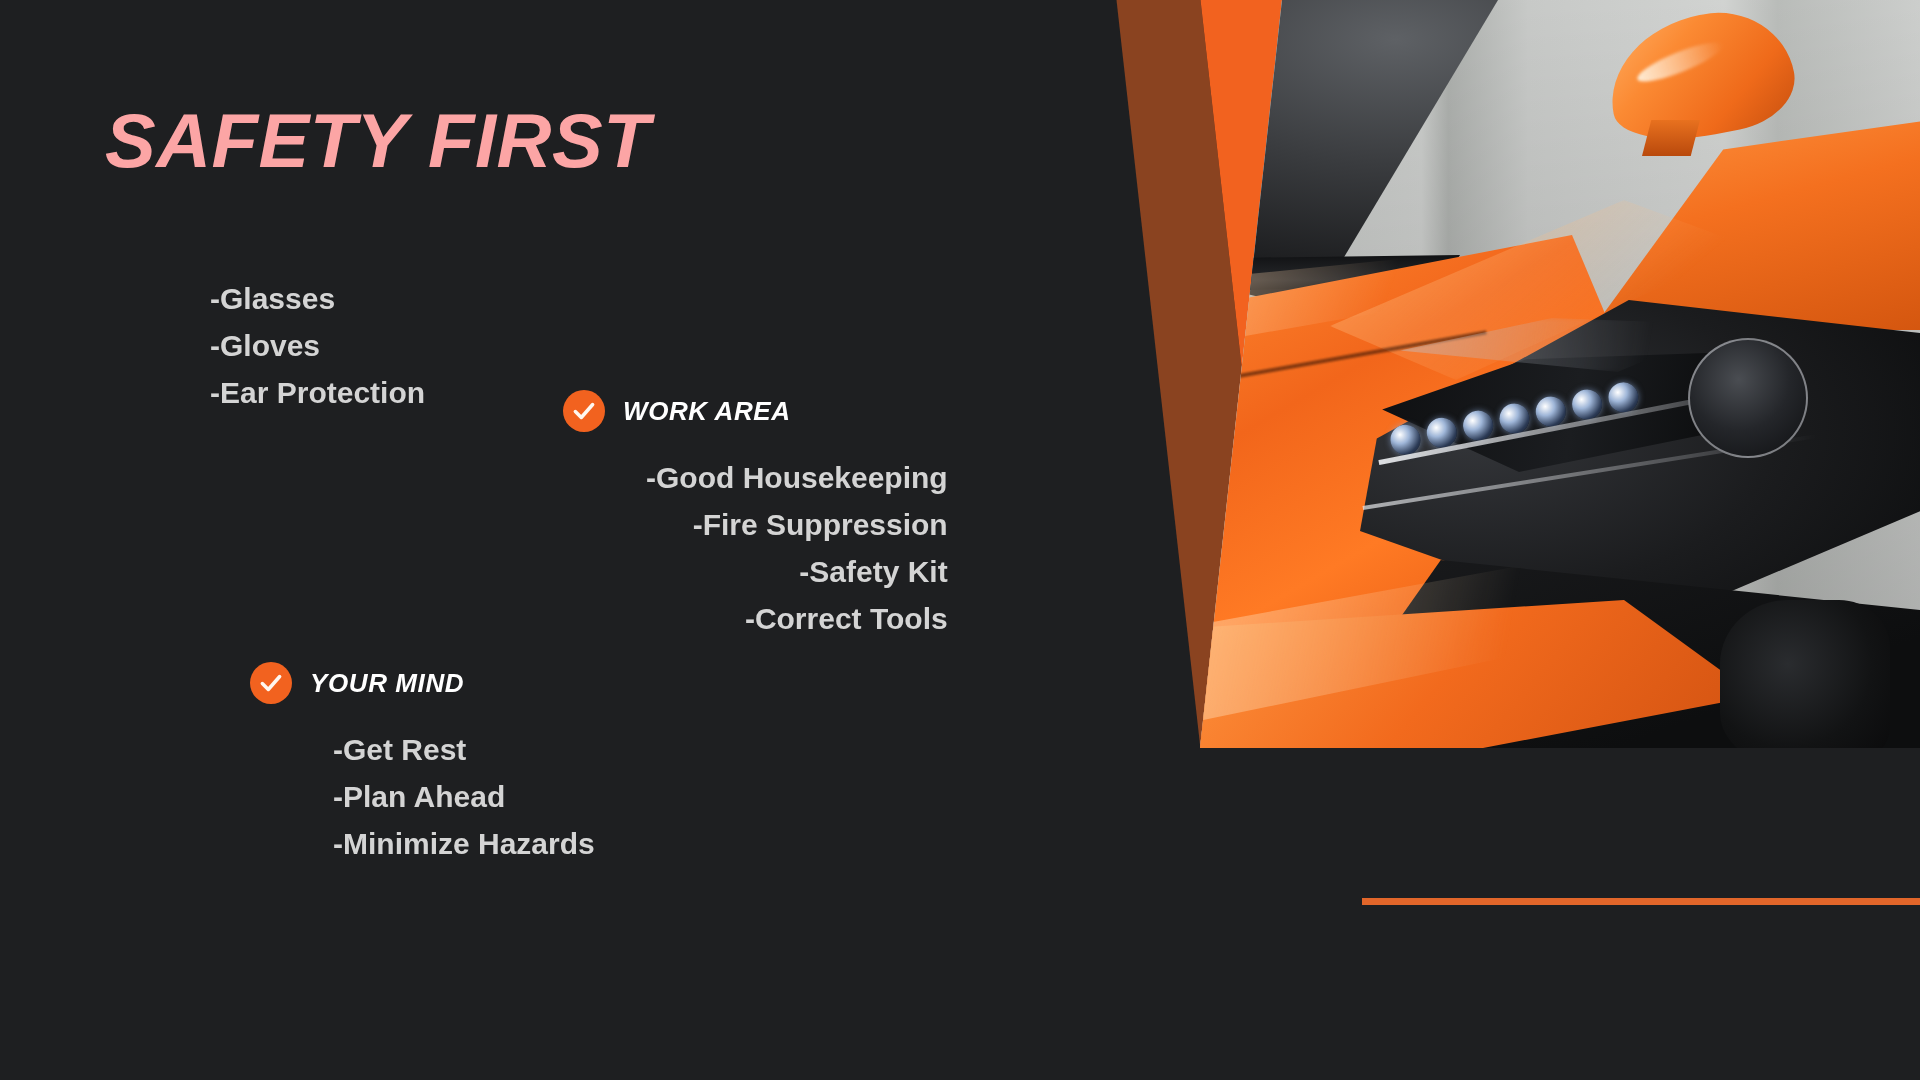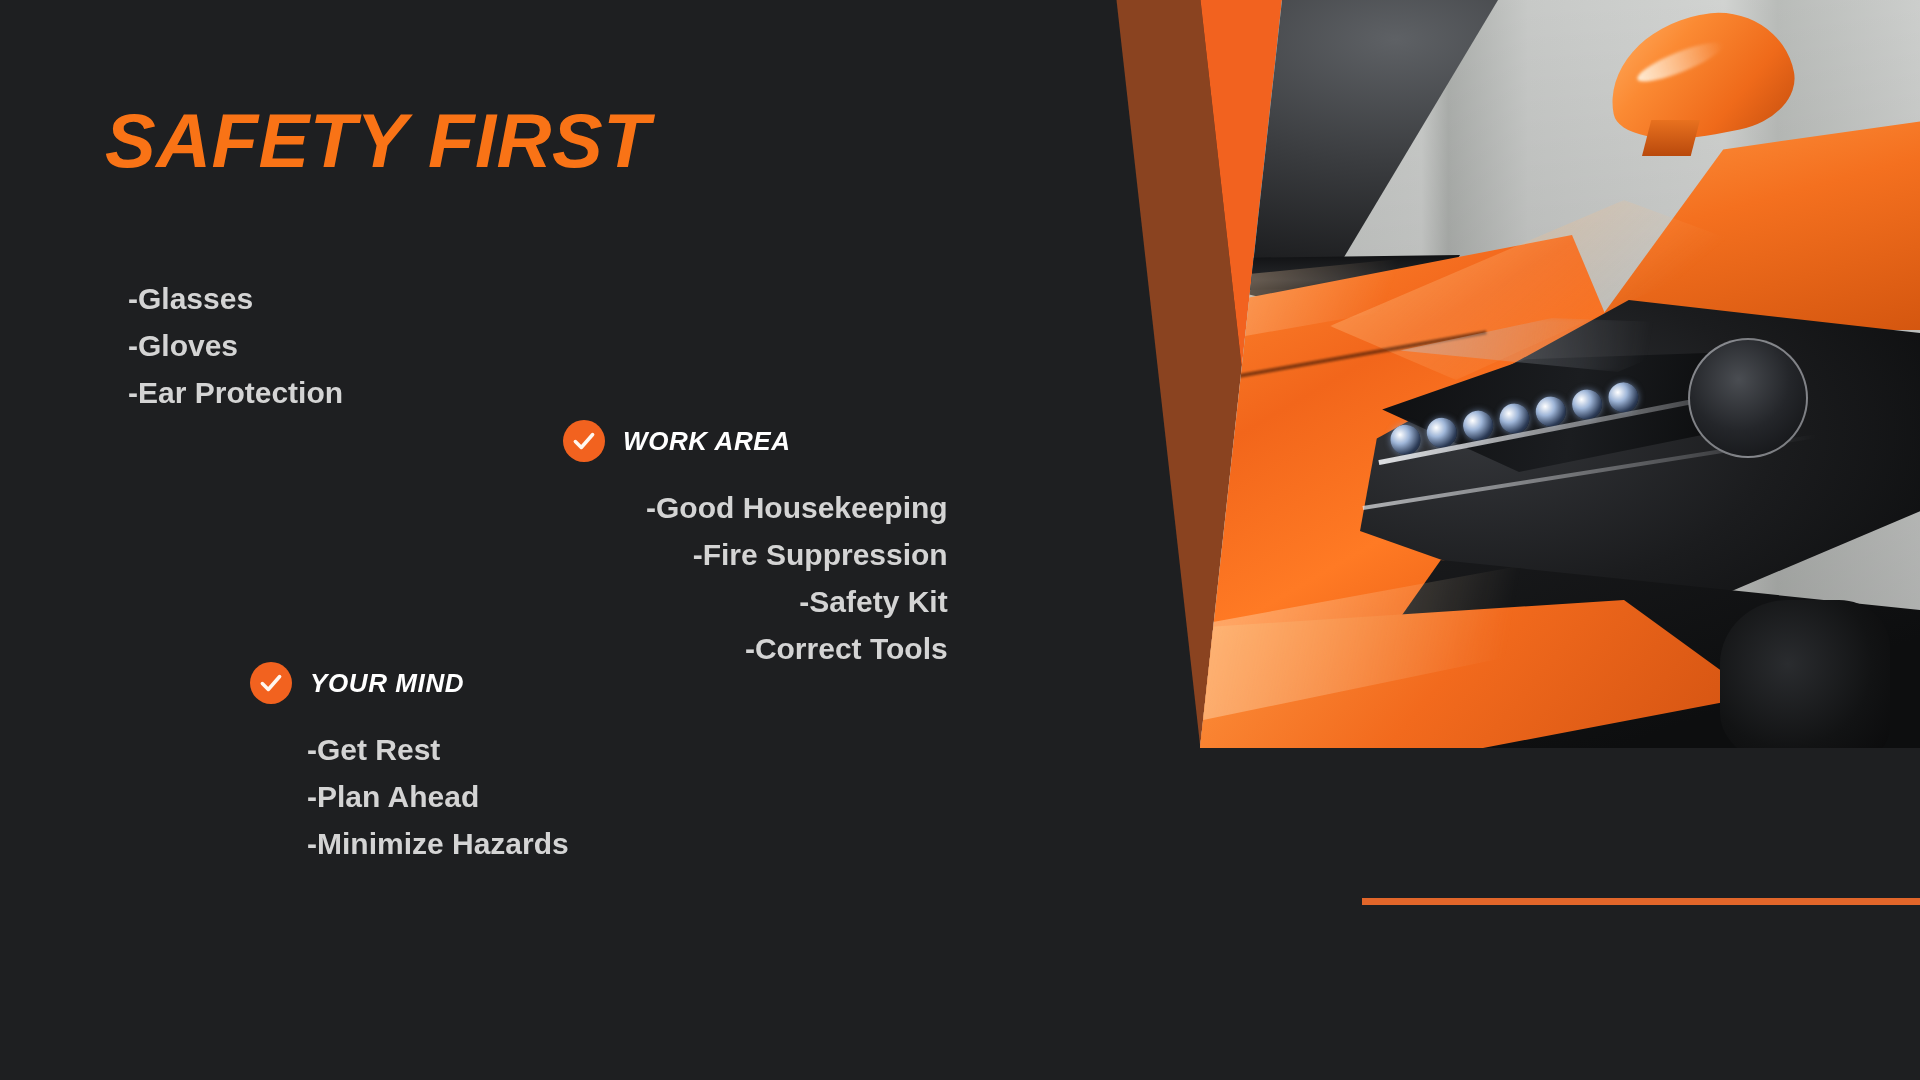--- a/index.html
+++ b/index.html
@@ -22,21 +22,21 @@
     width:1100px; height:1080px;
   }
 
   #page-title {
     position:absolute;
     left:105px; top:103px;
     font-size:76px;
     font-weight:800;
     font-style:italic;
     letter-spacing:0.5px;
-    color:#f97316;
+    color:#fca5a5;
     white-space:nowrap;
     line-height:1;
   }
 
   .section { position:absolute; }
 
   .section-head {
     display:flex;
     align-items:center;
     gap:18px;
@@ -73,27 +73,27 @@
   .bullet-list li {
     font-size:30px;
     font-weight:700;
     color:#d4d4d4;
     line-height:47px;
     white-space:nowrap;
   }
 
   
   #section-body      { left:128px; top:253px; }
-  #section-body .bullet-list   { }
-
-  #section-work      { left:563px; top:390px;margin-top:30px; }
+  #section-body .bullet-list   { margin-left:82px; }
+
+  #section-work      { left:563px; top:390px; }
   #section-work .bullet-list   { margin-left:83px;text-align:right; }
 
   #section-mind      { left:250px; top:662px; }
-  #section-mind .bullet-list   { margin-left:57px; }
+  #section-mind .bullet-list   { margin-left:83px; }
 
   
   #media-panel {
     position:absolute;
     left:1030px; top:0;
     width:890px; height:748px;
     overflow:hidden;
   }
 
   

